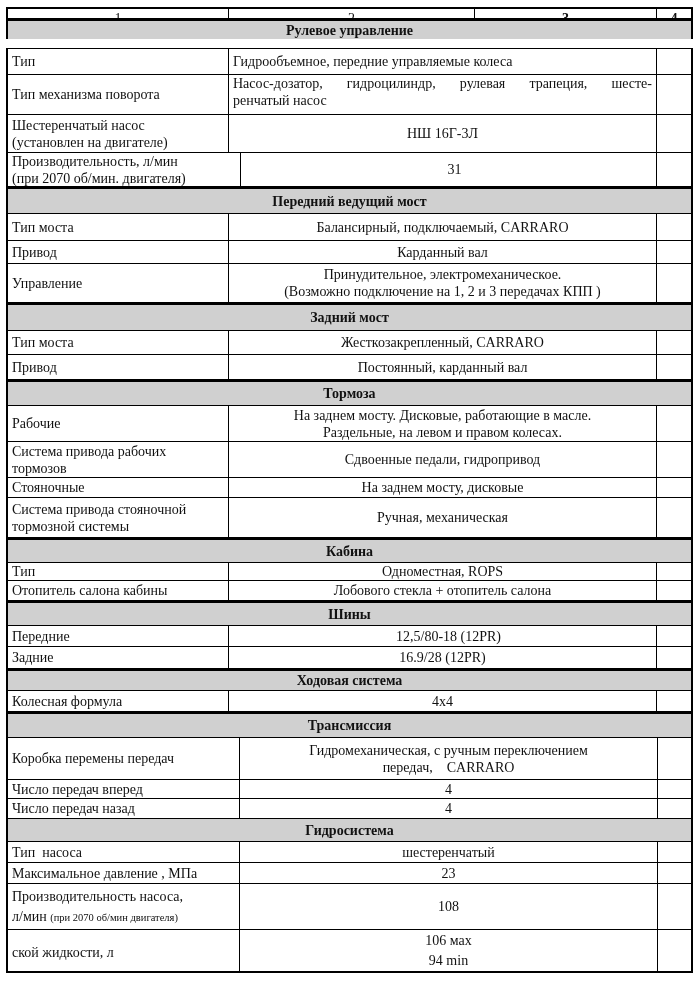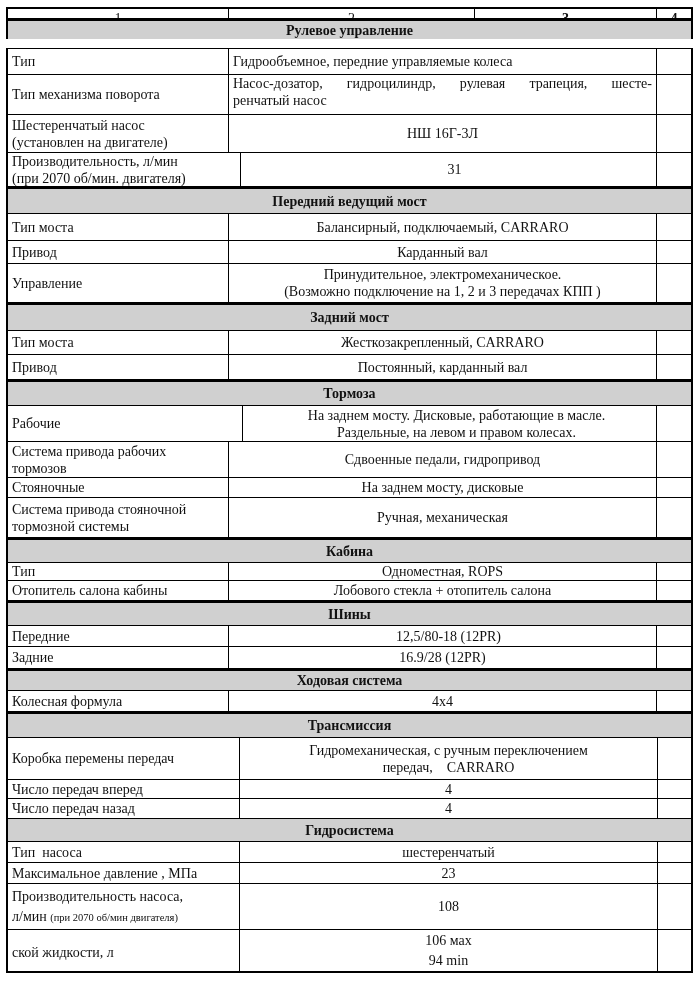--- a/index.html
+++ b/index.html
@@ -104,21 +104,21 @@
     <div class="cell c1" style="width:220px;">Привод</div>
     <div class="cell c2" style="left:220px;width:428px;">Постоянный, карданный вал</div>
     <div class="cell c4" style="left:648px;right:0;"></div>
   </div>
 
   <div class="row thick" style="top:372px;height:26px;">
     <div class="cell section">Тормоза</div>
   </div>
   <div class="row" style="top:398px;height:36px;">
     <div class="cell c1" style="width:220px;">Рабочие</div>
-    <div class="cell c2 multi center" style="left:220px;width:428px;margin-left:14px;">
+    <div class="cell c2 multi center" style="left:220px;width:428px;">
       <span class="ln">На заднем мосту.  Дисковые, работающие в масле.</span>
       <span class="ln">Раздельные, на левом и правом колесах.</span>
     </div>
     <div class="cell c4" style="left:648px;right:0;"></div>
   </div>
   <div class="row" style="top:434px;height:36px;">
     <div class="cell c1 multi" style="width:220px;">
       <span class="ln">Система привода рабочих</span>
       <span class="ln">тормозов</span>
     </div>

